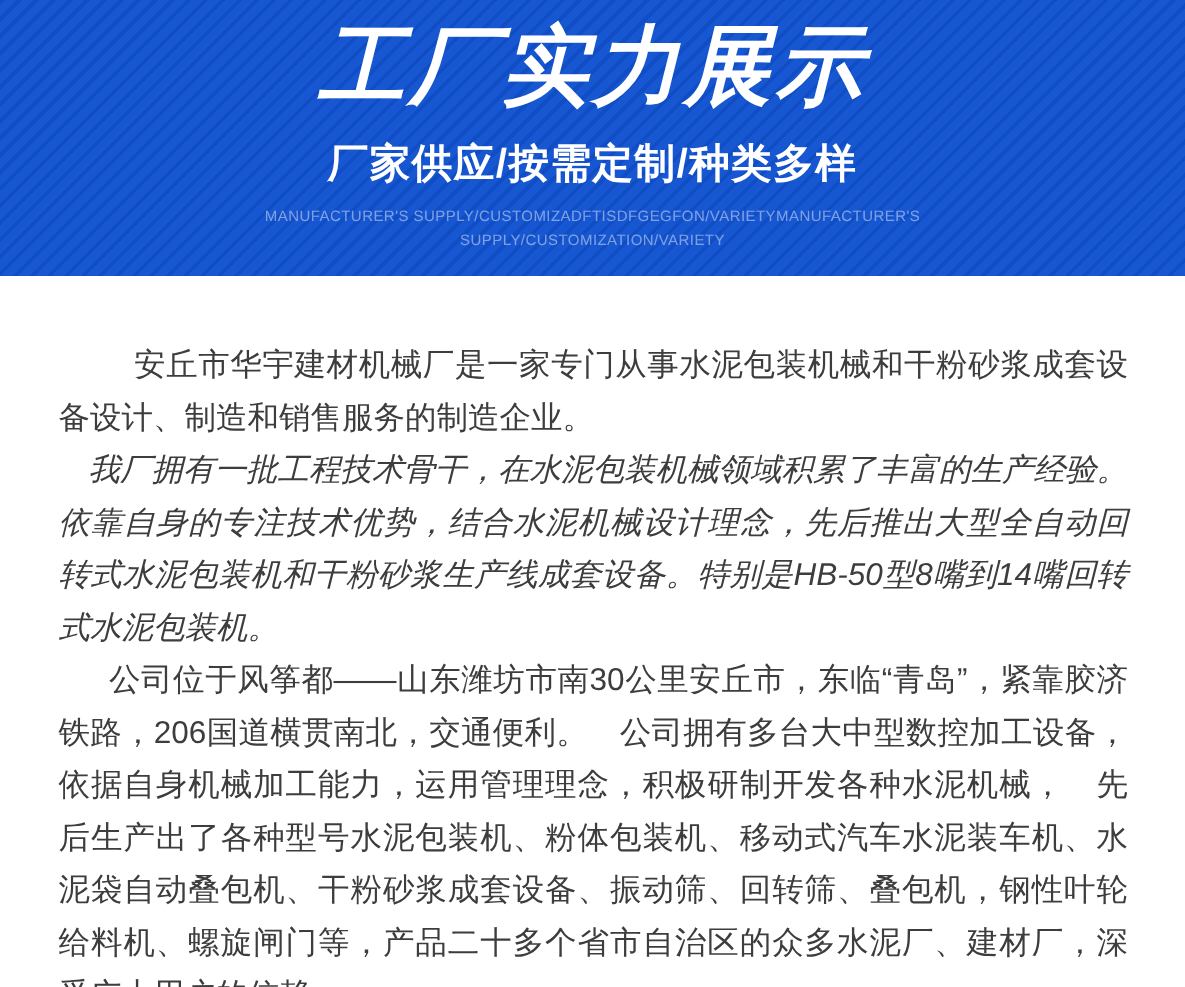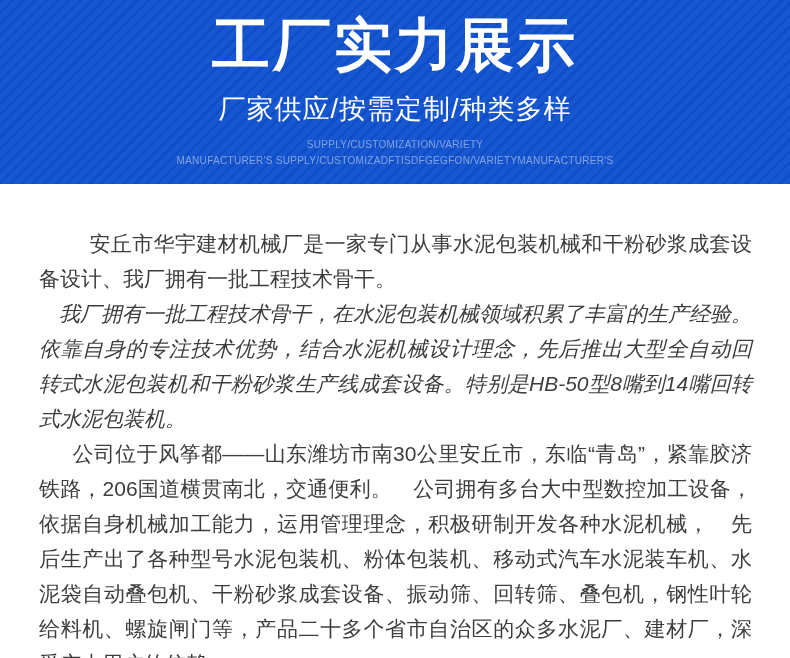--- a/index.html
+++ b/index.html
@@ -30,26 +30,27 @@
     color: #ffffff;
   }
   .banner-title {
     margin: 0;
     padding-top: 16px;
     font-size: 58px;
     line-height: 58px;
     font-weight: 900;
     letter-spacing: 3px;
     color: #ffffff;
+    font-style: italic;
   }
   .banner-subtitle {
     margin-top: 20px;
     font-size: 27px;
     line-height: 30px;
-    font-weight: 400;
+    font-weight: 700;
     letter-spacing: 1px;
     color: #ffffff;
   }
   .banner-caption {
     margin-top: 13px;
     font-size: 10px;
     line-height: 16px;
     letter-spacing: 0.3px;
     color: rgba(255, 255, 255, 0.45);
     font-weight: 400;
@@ -72,24 +73,24 @@
 </style>
 </head>
 <body>
 
 <div class="page">
 
   <header class="banner">
     <h1 class="banner-title">工厂实力展示</h1>
     <div class="banner-subtitle">厂家供应/按需定制/种类多样</div>
     <div class="banner-caption">
+      <div>MANUFACTURER'S SUPPLY/CUSTOMIZADFTISDFGEGFON/VARIETYMANUFACTURER'S</div>
       <div>SUPPLY/CUSTOMIZATION/VARIETY</div>
-      <div>MANUFACTURER'S SUPPLY/CUSTOMIZADFTISDFGEGFON/VARIETYMANUFACTURER'S</div>
     </div>
   </header>
 
   <main class="content">
-    <p class="para-1">安丘市华宇建材机械厂是一家专门从事水泥包装机械和干粉砂浆成套设备设计、我厂拥有一批工程技术骨干。</p>
+    <p class="para-1">安丘市华宇建材机械厂是一家专门从事水泥包装机械和干粉砂浆成套设备设计、制造和销售服务的制造企业。</p>
     <p class="para-2">我厂拥有一批工程技术骨干，在水泥包装机械领域积累了丰富的生产经验。依靠自身的专注技术优势，结合水泥机械设计理念，先后推出大型全自动回转式水泥包装机和干粉砂浆生产线成套设备。特别是HB-50型8嘴到14嘴回转式水泥包装机。</p>
     <p class="para-3">公司位于风筝都——山东潍坊市南30公里安丘市，东临“青岛”，紧靠胶济铁路，206国道横贯南北，交通便利。　公司拥有多台大中型数控加工设备，依据自身机械加工能力，运用管理理念，积极研制开发各种水泥机械，　先后生产出了各种型号水泥包装机、粉体包装机、移动式汽车水泥装车机、水泥袋自动叠包机、干粉砂浆成套设备、振动筛、回转筛、叠包机，钢性叶轮给料机、螺旋闸门等，产品二十多个省市自治区的众多水泥厂、建材厂，深受广大用户的信赖。</p>
   </main>
 
 </div>
 
 </body></html>

